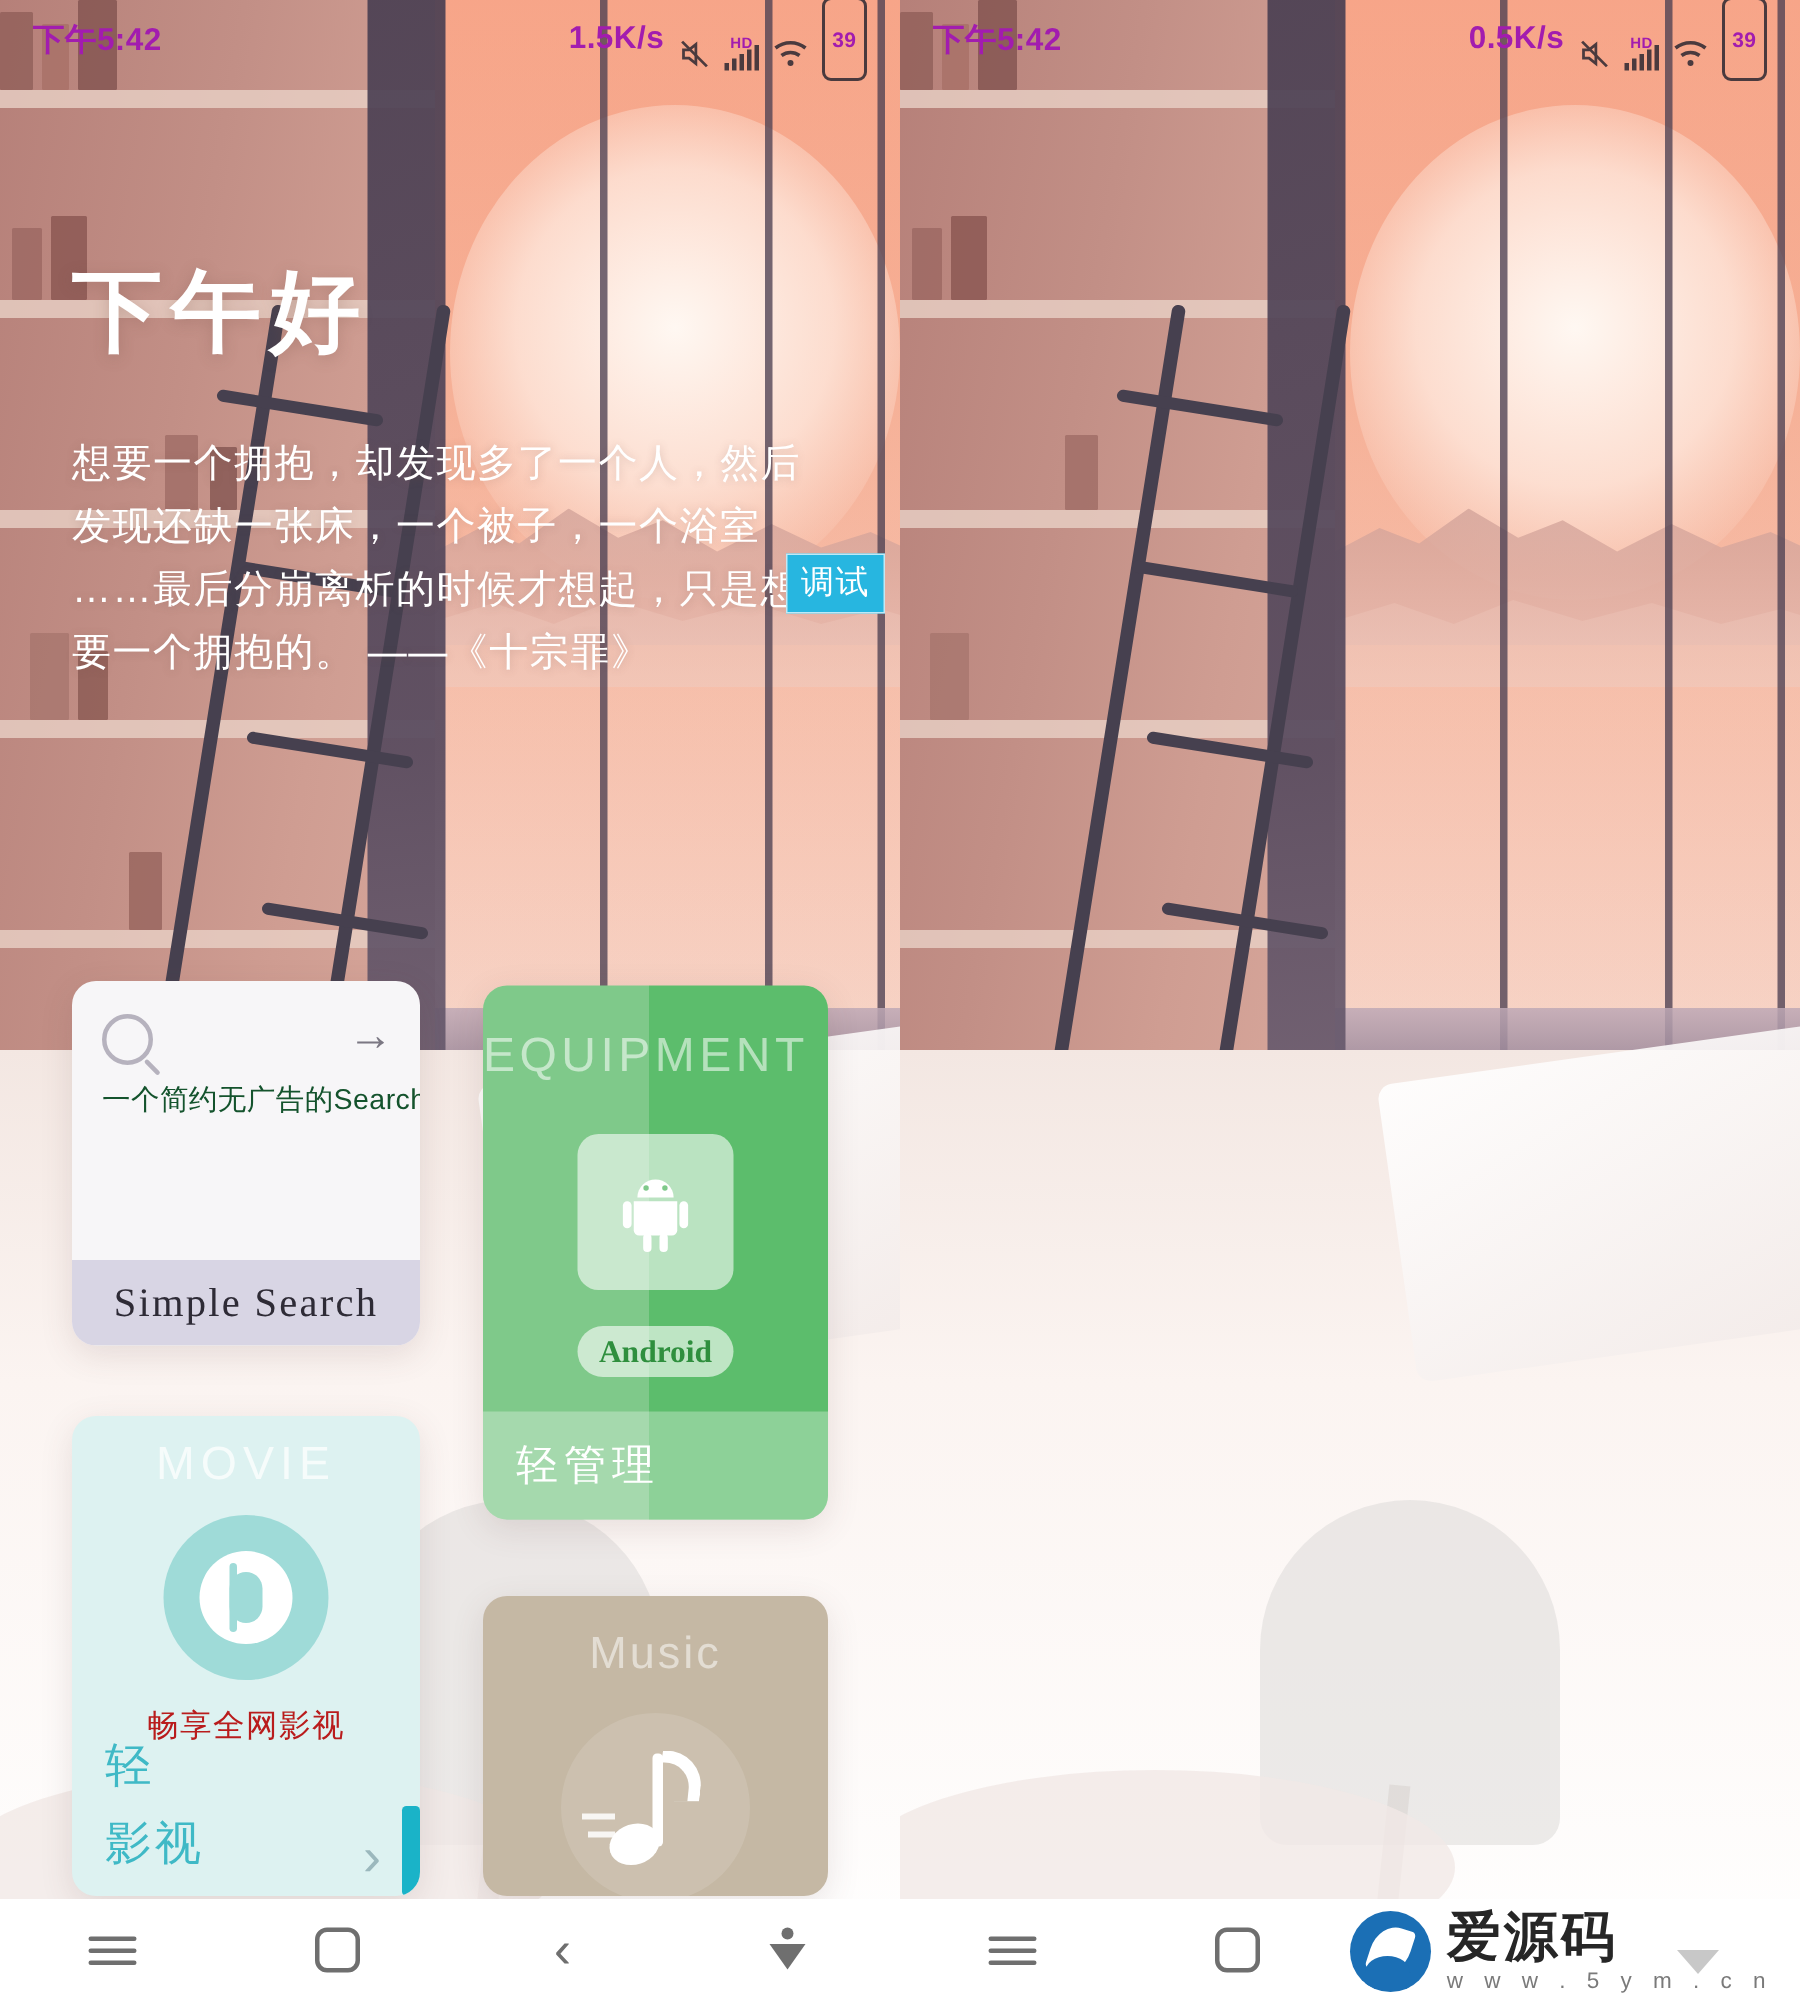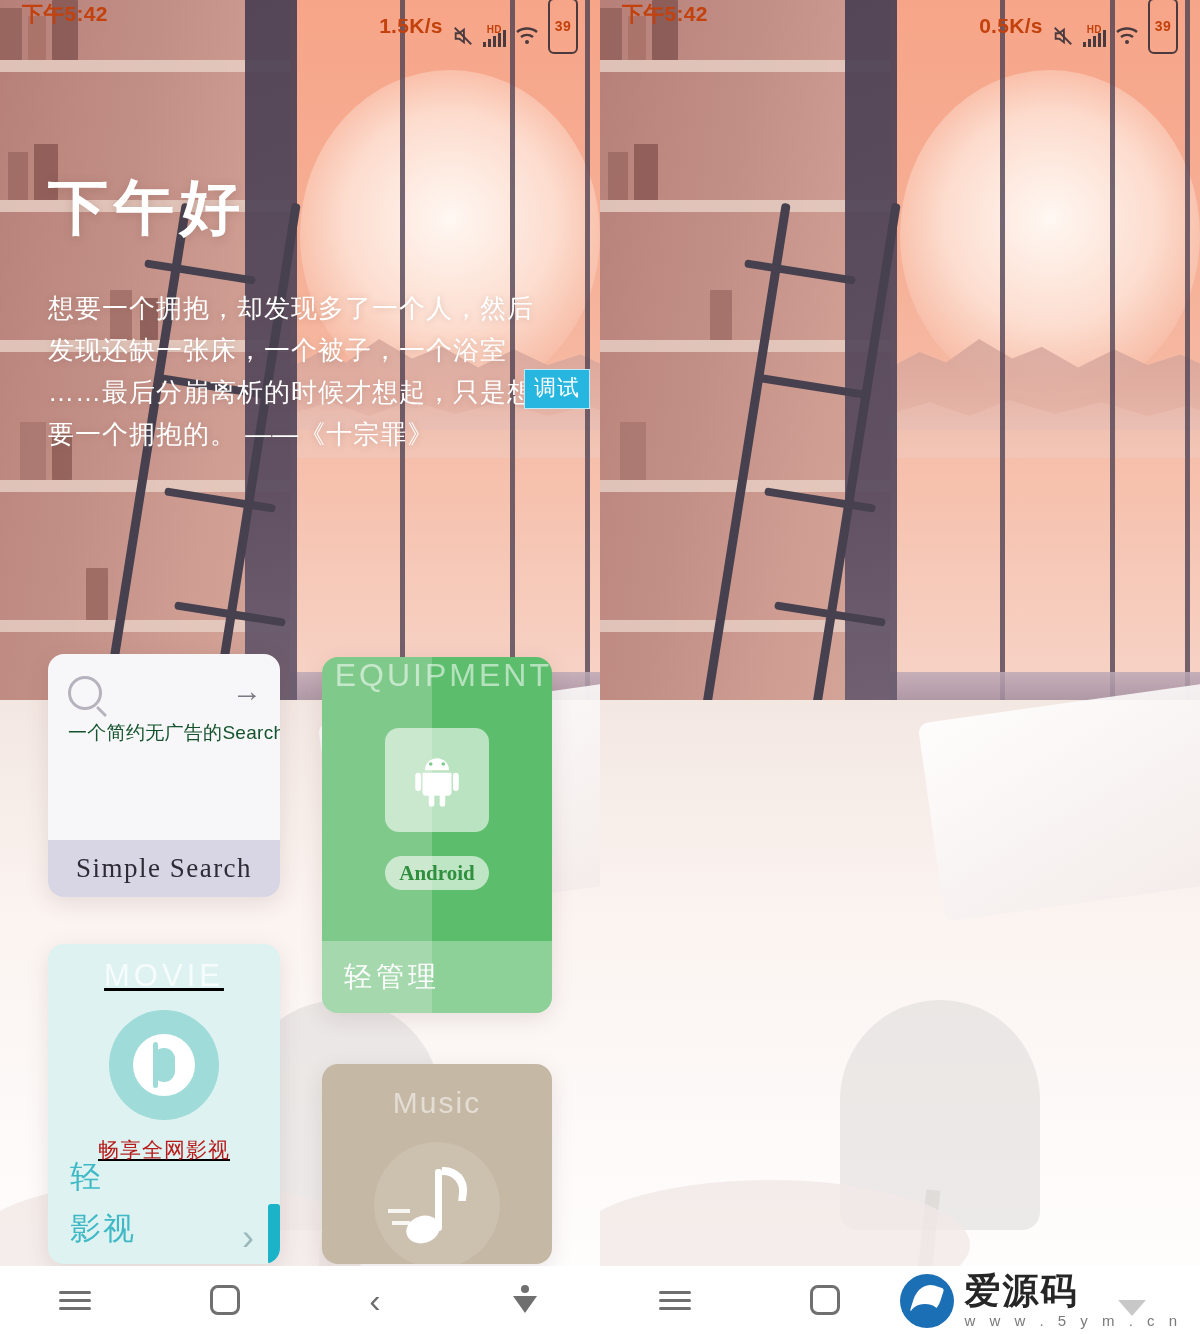--- a/index.html
+++ b/index.html
@@ -91,22 +91,22 @@
   .chair{
     position:absolute; left:240px; top:1000px; width:200px; height:230px;
     background:#dcdad9; border-radius:100px 100px 18px 18px; opacity:.55;
   }
   .chairleg{ position:absolute; left:320px; top:1190px; width:14px; height:120px; background:#d6cfcb; opacity:.5; transform:rotate(6deg);}
   .rug{ position:absolute; left:-30px; top:1180px; width:400px; height:130px; background:#f1e9e6; border-radius:50%; opacity:.8;}
 
   
   .statusbar{
     position:absolute; left:0; right:0; top:0; height:52px;
-    display:flex; padding:0 22px;
-    font-size:21px; color:#c2410c; letter-spacing:.3px;
+    display:flex; align-items:center; padding:0 22px;
+    font-size:21px; color:#a21caf; letter-spacing:.3px;
     z-index:40;
   }
   .sb-time{ font-weight:600; }
   .sb-right{ margin-left:auto; display:flex; align-items:center; gap:9px; }
   .sb-speed{ font-weight:600; font-size:21px; }
   .ic{ display:inline-flex; align-items:center;margin-top:20px; }
   .batt{
     border:2px solid #4a3a3e; border-radius:6px; padding:17px 5px;
     font-size:14px; font-weight:700; line-height:18px;
   }
@@ -152,34 +152,34 @@
   .s-mag:after{ content:""; position:absolute; right:-9px; bottom:-6px; width:13px; height:3px;
                 background:#b6b2be; transform:rotate(45deg); border-radius:2px;}
   .s-title{ margin-top:26px; font-size:29px; color:#3d3a43; font-weight:600; letter-spacing:1px;}
   .s-sub{ margin-top:10px; font-size:19px; color:#14532d; letter-spacing:.3px; white-space:nowrap;}
   .search-bot{ height:57px; background:#d8d5e4; display:flex; align-items:center; justify-content:center;
                font-family:"Liberation Serif","DejaVu Serif",serif; font-size:27px; color:#2e2b36; letter-spacing:1.5px;}
 
   
   .c-equip{ left:322px; top:657px; width:230px; height:356px;
             background:linear-gradient(90deg,#7fc98a 0%,#7fc98a 48%,#5cbd6c 48%,#5cbd6c 100%); }
-  .eq-title{ text-align:right; font-size:32px; color:rgba(255,255,255,.55);
+  .eq-title{ text-align:left; margin-top:28px; font-size:32px; color:rgba(255,255,255,.55);
              letter-spacing:3px; font-weight:300;}
   .eq-icon{ margin:34px auto 0; width:104px; height:104px; border-radius:14px;
             background:rgba(255,255,255,.58); display:flex; align-items:center; justify-content:center;}
   .eq-badge{ margin:24px auto 0; width:104px; height:34px; border-radius:17px;
              background:rgba(255,255,255,.60); display:flex; align-items:center; justify-content:center;
              font-family:"Liberation Serif","DejaVu Serif",serif; font-weight:700; font-size:21px; color:#2f8f3e;}
   .eq-bot{ position:absolute; left:0; right:0; bottom:0; height:72px;
            background:rgba(255,255,255,.30); display:flex; align-items:center; padding-left:22px;
            font-size:28px; color:#ffffff; letter-spacing:4px; font-weight:500;}
 
   
   .movie{ background:#ddf2f1; }
-  .c-movie-l{ left:48px; top:944px; width:232px; height:320px;text-decoration:underline; }
+  .c-movie-l{ left:48px; top:944px; width:232px; height:320px; }
   .mv-title{ text-align:center; margin-top:14px; font-size:31px; color:rgba(255,255,255,.72);
              letter-spacing:4px; font-weight:300;}
   .mv-circle{ margin:16px auto 0; width:110px; height:110px; border-radius:50%; background:#9fdbd8;
               display:flex; align-items:center; justify-content:center;}
   .beats{ width:62px; height:62px; border-radius:50%; background:#ffffff; position:relative;}
   .beats:after{ content:""; position:absolute; left:20px; top:14px; width:22px; height:34px;
                 border-radius:12px; background:#9fdbd8;}
   .beats:before{ content:""; position:absolute; left:20px; top:8px; width:5px; height:46px;
                  border-radius:3px; background:#9fdbd8;}
   .mv-sub{ text-align:center; margin-top:16px; font-size:21px; color:#b91c1c; letter-spacing:1px;}

